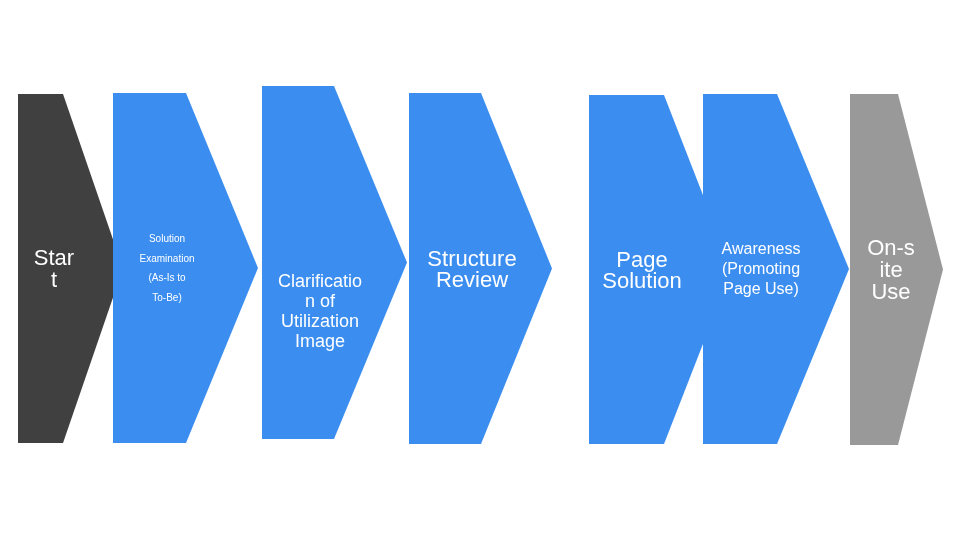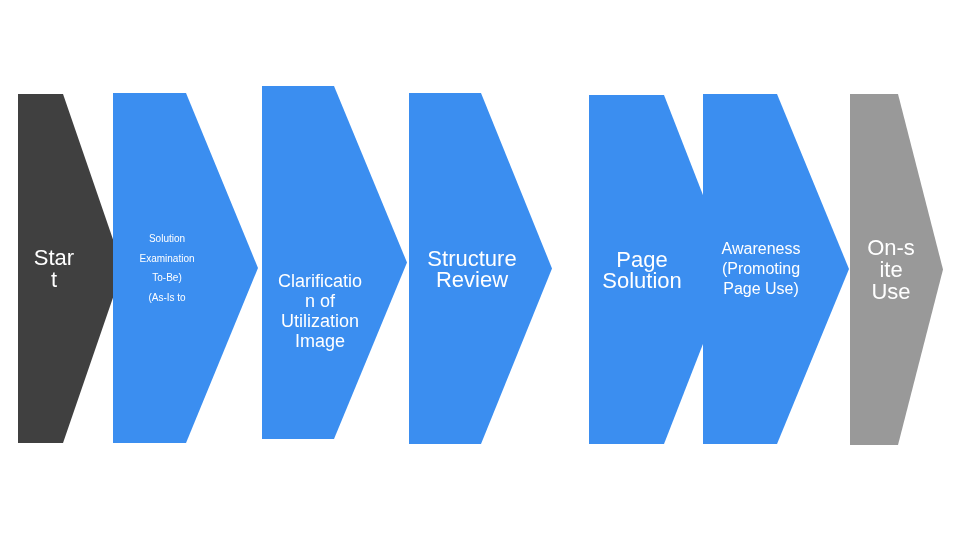--- a/index.html
+++ b/index.html
@@ -40,22 +40,22 @@
     <div class="label" style="width:72px;">
       <div>Star</div>
       <div>t</div>
     </div>
   </div>
 
   <div class="step" style="left: 113px; top: 93px; width: 145px; height: 350px; clip-path: polygon(0px 0px, 73px 0px, 100% 50%, 73px 100%, 0px 100%); font-size: 10px; line-height: 19.5px; background: rgb(59, 142, 240);">
     <div class="label" style="width:108px;">
       <div>Solution</div>
       <div>Examination</div>
+      <div>(As-Is to</div>
       <div>To-Be)</div>
-      <div>(As-Is to</div>
     </div>
   </div>
 
   <div class="step" style="left: 262px; top: 86px; width: 145px; height: 353px; clip-path: polygon(0px 0px, 72px 0px, 100% 50%, 72px 100%, 0px 100%); font-size: 18px; line-height: 20px; background: rgb(59, 142, 240);">
     <div class="label" style="width:116px;margin-top:48px;">
       <div>Clarificatio</div>
       <div>n of</div>
       <div>Utilization</div>
       <div>Image</div>
     </div>

